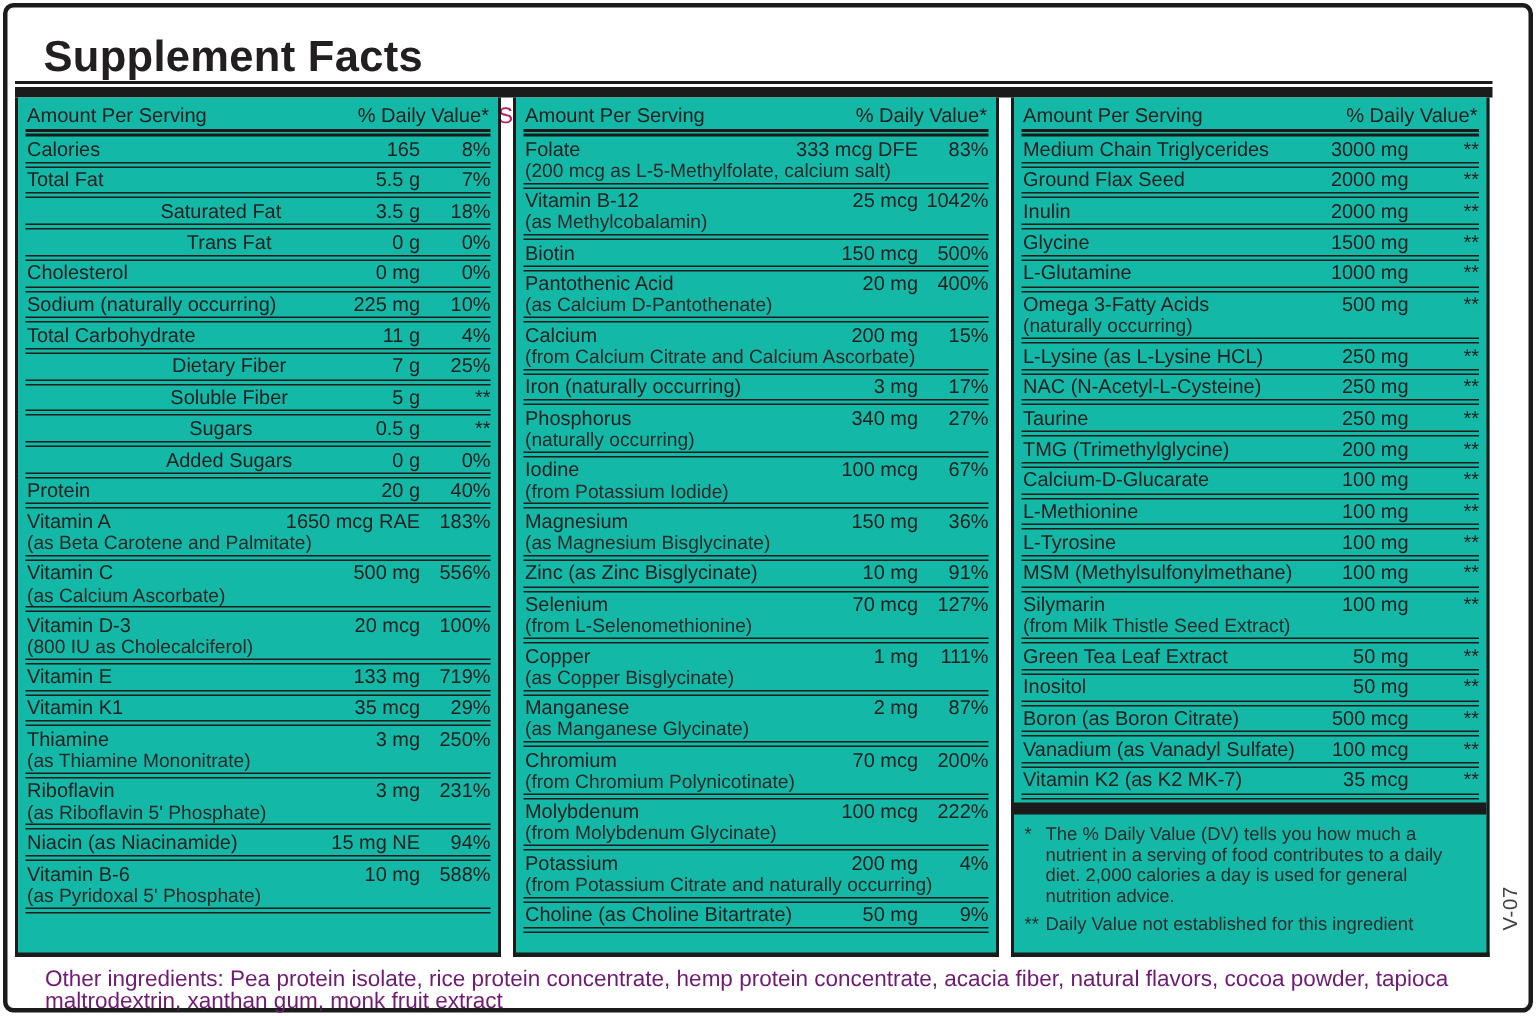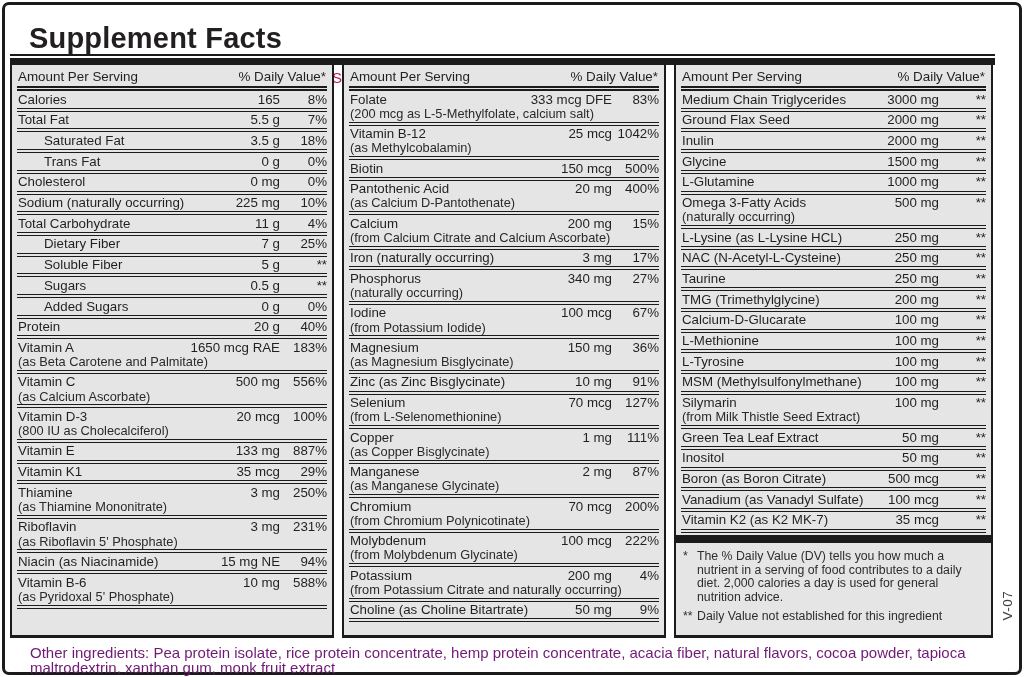--- a/index.html
+++ b/index.html
@@ -21,33 +21,33 @@
   .serving-line {
     display: flex; gap: 46px; font-size: 15px; margin-top: 3px; color: #be185d;
   }
   .rule-thin { position: absolute; left: 10px; right: 29px; top: 54px; border-top: 2px solid #1b1b1b; }
   .bar-thick { position: absolute; left: 10px; right: 29px; top: 58px; height: 7px; background: #1b1b1b; }
 
   .columns { position: absolute; top: 65px; left: 10px; display: flex; gap: 8px; }
   .col {
     box-sizing: border-box; height: 573px; overflow: hidden;
     border-left: 2px solid #1b1b1b; border-right: 2px solid #1b1b1b; border-bottom: 3px solid #1b1b1b;
-    padding: 1px 5px 0 5px; background: #e5e5e5;
+    padding: 1px 5px 0 5px; background: #14b8a6;
   }
   .col-1, .col-2 { width: 324px; }
   .col-3 { width: 319px; }
 
   .colhead {
     display: flex; justify-content: space-between; align-items: baseline;
     font-size: 13.4px; padding: 3px 1px 2px 1px; border-bottom: 5px double #1b1b1b;
   }
   .row { border-bottom: 4px double #1b1b1b; padding: 1.5px 0 1px 0; }
   .row-main { display: flex; align-items: baseline; gap: 0; font-size: 13.3px; line-height: 14.2px; }
   .n  { flex: 1 1 auto; white-space: nowrap; padding-left: 1px; }
-  .n.ind { padding-left: 27px; }
+  .n.ind { padding-left: 27px; text-align: center; }
   .a  { flex: 0 0 auto; white-space: nowrap; text-align: center; }
   .d  { flex: 0 0 47px; text-align: right; white-space: nowrap; }
   .sub { font-size: 12.8px; line-height: 13.8px; padding-left: 1px; color: #2a2a2a; }
 
   .divider { height: 8px; background: #1b1b1b; margin: 2px -5px 0 -5px; }
   .footnotes { padding: 7px 2px 0 2px; color: #2d2d2d; }
   .fn { display: flex; font-size: 12.3px; line-height: 13.9px; margin-bottom: 5px; }
   .fn-marker { flex: 0 0 14px; }
   .fn-text { flex: 1 1 auto; }
 
@@ -188,21 +188,21 @@
             <span class="n">Vitamin D-3</span>
             <span class="a">20 mcg</span>
             <span class="d">100%</span>
           </div>
           <div class="sub">(800 IU as Cholecalciferol)</div>
         </div>
         <div class="row">
           <div class="row-main">
             <span class="n">Vitamin E</span>
             <span class="a">133 mg</span>
-            <span class="d">887%</span>
+            <span class="d">719%</span>
           </div>
         </div>
         <div class="row">
           <div class="row-main">
             <span class="n">Vitamin K1</span>
             <span class="a">35 mcg</span>
             <span class="d">29%</span>
           </div>
         </div>
         <div class="row">

